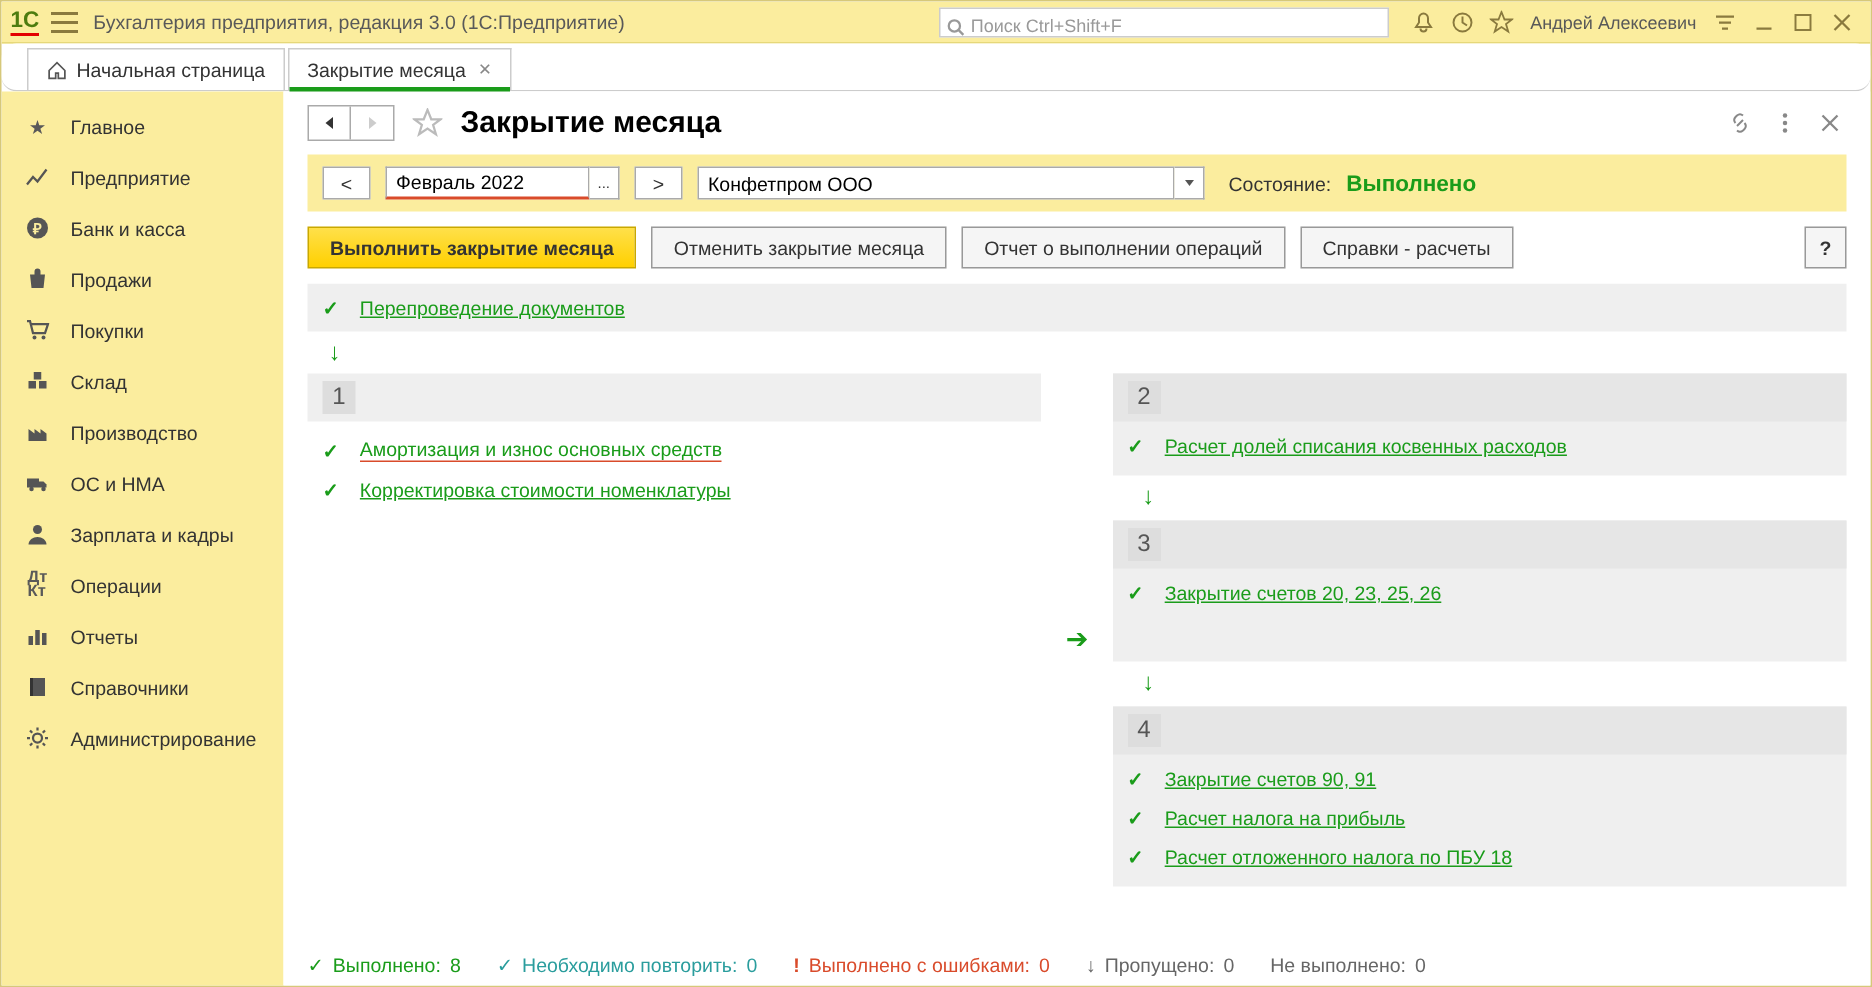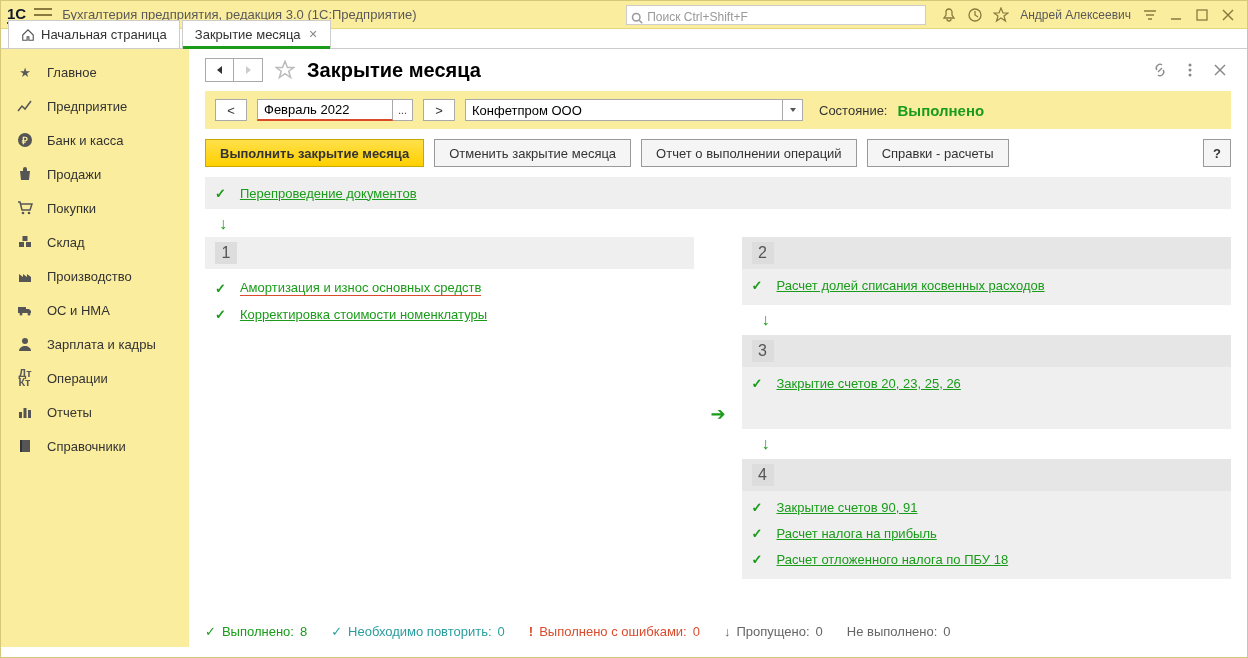--- a/index.html
+++ b/index.html
@@ -1,33 +1,33 @@
 <!DOCTYPE html>
 <html><head>
 <meta charset="utf-8">
 <style>
 * { box-sizing: border-box; margin: 0; padding: 0; font-family: Arial, sans-serif; }
 body { width: 1248px; height: 658px; background: #fff; font-size: 13px; color: #333; overflow: hidden; border: 1px solid #d6c87a; }
 
 
 .titlebar { height: 28px; background: #fbed9e; display: flex; align-items: center; padding: 0 6px; border-bottom: 1px solid #e6d87a; }
-.logo-1c { color: #0f172a; font-weight: bold; font-size: 15px; margin-right: 8px; border-bottom: 2px solid #e30000; }
+.logo-1c { color: #4d7c0f; font-weight: bold; font-size: 15px; margin-right: 8px; border-bottom: 2px solid #e30000; }
 .burger { width: 18px; height: 14px; display: flex; flex-direction: column; justify-content: space-between; margin-right: 10px; cursor: pointer; }
 .burger span { height: 2px; background: #8a7a3e; }
 .title-text { color: #595959; font-size: 13px; flex: 0 0 auto; }
 .title-spacer { flex: 1; }
 .search-box { width: 300px; height: 20px; background: #fff; border: 1px solid #ccc; display: flex; align-items: flex-end; padding: 0 4px; margin-right: 10px; }
 .search-box svg { flex-shrink: 0; }
 .search-box span { color: #999; font-size: 12px; margin-left: 4px; }
 .title-icon { width: 20px; height: 20px; display: flex; align-items: center; justify-content: center; margin: 0 3px; cursor: pointer; color: #8a7a3e; }
 .user-name { color: #595959; font-size: 12px; margin: 0 6px; }
 .win-btn { width: 22px; height: 22px; display: flex; align-items: center; justify-content: center; margin: 0 2px; cursor: pointer; color: #8a7a3e; }
 
 
-.tabs-row { height: 20px; background: #fff; display: flex; align-items: flex-end; border-bottom: 1px solid #ccc; padding: 0 7px; }
+.tabs-row { height: 32px; background: #fff; display: flex; align-items: flex-end; border-bottom: 1px solid #ccc; padding: 0 17px; border-radius: 10px; }
 .tab { height: 28px; display: flex; align-items: center; padding: 0 12px; border: 1px solid #ccc; border-bottom: none; margin-right: 2px; background: #fff; cursor: pointer; position: relative; font-size: 13px; }
 .tab.active::after { content:""; position:absolute; left:0; right:0; bottom:-1px; height:3px; background:#1a9c1a; }
 .tab .close { margin-left: 8px; color: #888; font-size: 11px; }
 .tab svg { margin-right: 6px; }
 
 
 .main-wrap { display: flex; height: calc(658px - 28px - 32px); }
 .sidebar { width: 188px; background: #fbed9e; padding-top: 6px; }
 .side-item { height: 34px; display: flex; align-items: center; padding: 0 14px; color: #333; cursor: pointer; font-size: 13px; }
 .side-item .si-icon { width: 20px; height: 20px; margin-right: 12px; display: flex; align-items:center; justify-content:center; color:#595959; }
@@ -257,20 +257,29 @@
       </div>
     <div class="side-item">
         <span class="si-icon">
           <svg width="16" height="16" viewBox="0 0 16 16">
             <rect x="3" y="2" width="10" height="12" fill="#555"></rect>
             <rect x="3" y="2" width="2" height="12" fill="#333"></rect>
           </svg>
         </span>
         <span>Справочники</span>
       </div>
+    <div class="side-item">
+        <span class="si-icon">
+          <svg width="16" height="16" viewBox="0 0 16 16">
+            <circle cx="8" cy="8" r="3" fill="none" stroke="#555" stroke-width="1.5"></circle>
+            <path d="M8 1v2M8 13v2M1 8h2M13 8h2M3 3l1.5 1.5M11.5 11.5L13 13M13 3l-1.5 1.5M4.5 11.5L3 13" stroke="#555" stroke-width="1.5"></path>
+          </svg>
+        </span>
+        <span>Администрирование</span>
+      </div>
   </div>
 
   <div class="content">
     <div class="content-header">
       <div class="nav-btns">
         <div class="nav-btn">
             <svg width="12" height="12" viewBox="0 0 12 12">
               <path d="M8 2L3 6l5 4" fill="#333"></path>
             </svg>
           </div>

